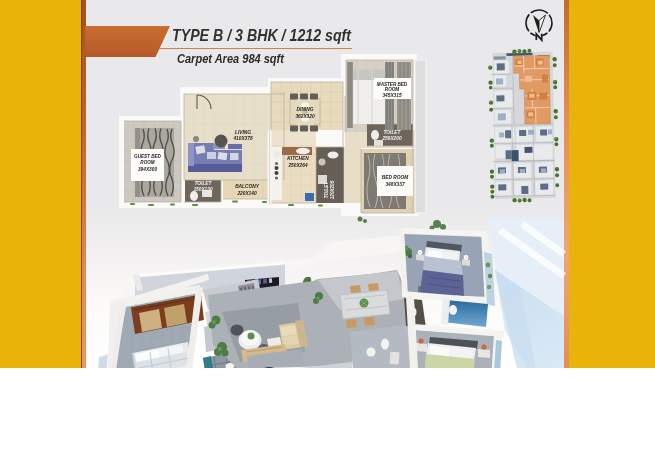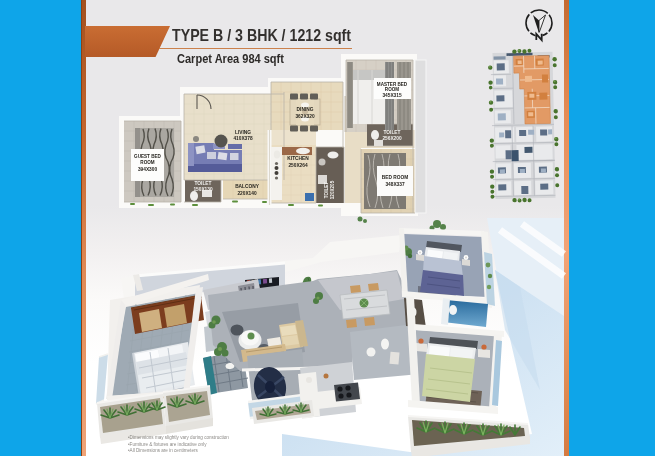--- a/index.html
+++ b/index.html
@@ -1,17 +1,17 @@
 <!DOCTYPE html>
 <html><head>
 <meta charset="utf-8">
 <style>
   html,body{margin:0;padding:0;}
-  #page{position:relative;width:655px;height:456px;background:#0ea5e9;overflow:hidden;
-        font-family:"Liberation Sans",sans-serif;}
+  #page{position:relative;width:655px;height:368px;background:#eab308;overflow:hidden;
+        font-family:"Liberation Sans",sans-serif;font-style:italic;}
   #content{position:absolute;left:85px;top:0;width:479px;height:456px;
         background:linear-gradient(180deg,#e9e8ea 0%,#e9e8ea 45%,#f2f0f0 55%,#fbfaf9 66%,#ffffff 80%);}
   #stripL{position:absolute;left:81px;top:0;width:4.5px;height:456px;
         background:linear-gradient(180deg,#a3511f 0%,#c4662e 30%,#e08a55 60%,#efa478 100%);}
   #stripL:before{content:"";position:absolute;left:0;top:0;width:1.3px;height:456px;background:#8a4318;}
   #stripR{position:absolute;left:564px;top:0;width:5px;height:456px;
         background:linear-gradient(180deg,#c46a31 0%,#e58c55 25%,#f2a478 55%,#e08a52 85%,#d57b42 100%);}
   #plaque{position:absolute;left:85px;top:26px;width:85px;height:31px;
         background:linear-gradient(180deg,#c96d33,#b55a27);
         clip-path:polygon(0 0,100% 0,83% 100%,0 100%);}

